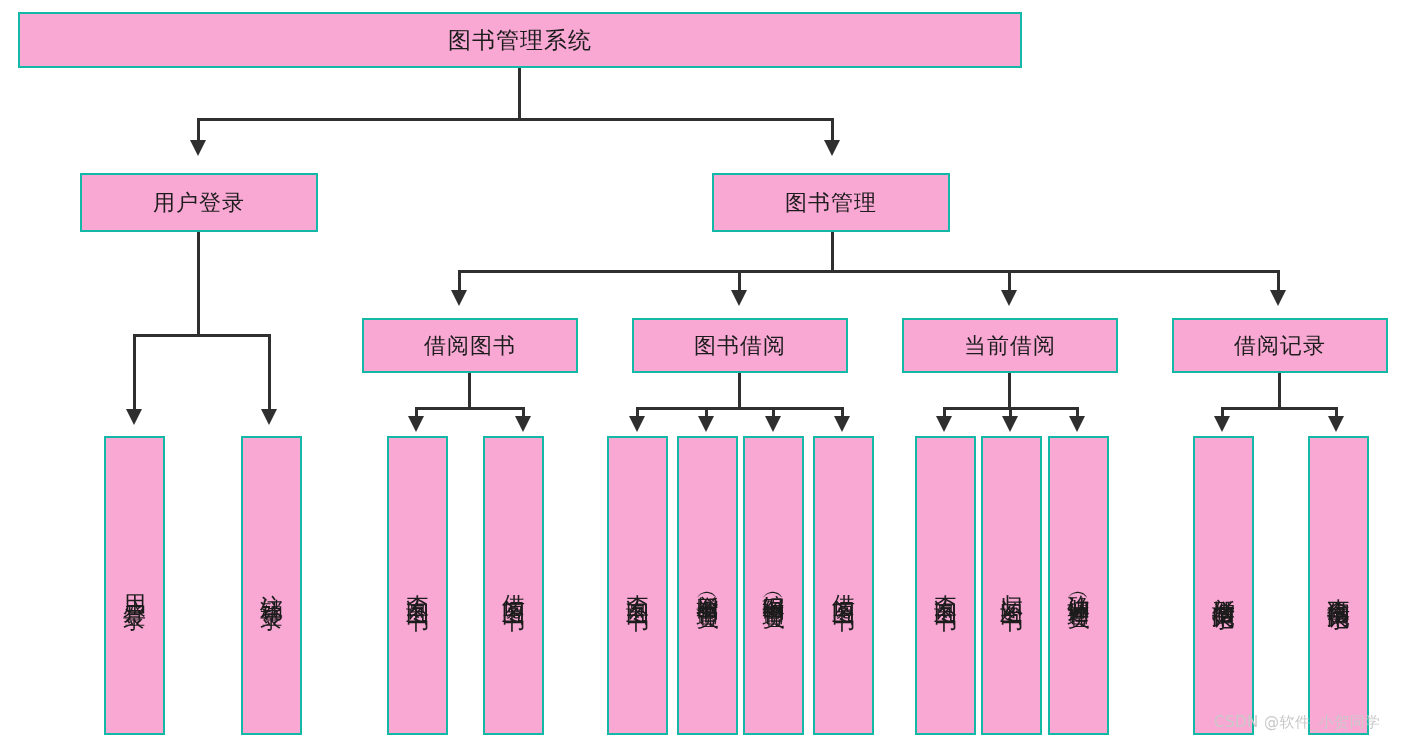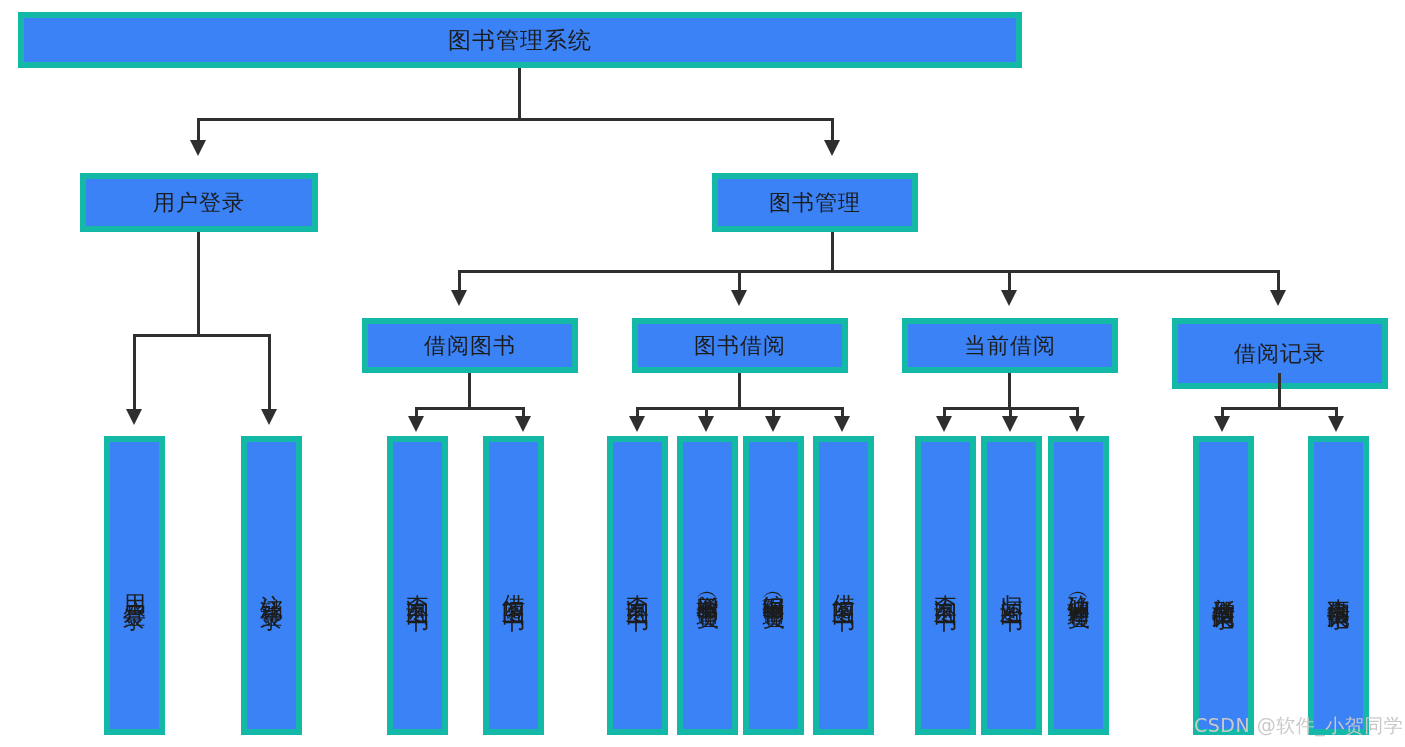--- a/index.html
+++ b/index.html
@@ -11,22 +11,22 @@
     position: relative;
     width: 1405px;
     height: 747px;
     background: #ffffff;
     font-family: "DejaVu Sans", "Liberation Sans", sans-serif;
     overflow: hidden;
   }
   .node {
     position: absolute;
     box-sizing: border-box;
-    border: 6px solid #14b8a6;
-    background: #3b82f6;
+    border: 2px solid #14b8a6;
+    background: #f9a8d4;
     display: flex;
     align-items: center;
     justify-content: center;
     color: #1c1c1c;
   }
   .node.horiz {
     font-size: 22px;
     letter-spacing: 1px;
     white-space: nowrap;
   }
@@ -57,43 +57,44 @@
     position: absolute;
     width: 0;
     height: 0;
     border-left: 8px solid transparent;
     border-right: 8px solid transparent;
     border-top: 16px solid #2f2f2f;
   }
   .watermark {
     position: absolute;
     color: #c9c9c9;
-    font-size: 19px;
+    font-size: 15px;
     white-space: nowrap;
     letter-spacing: 0.5px;
+    padding-left: 20px;
   }
 </style>
 </head>
 <body>
 
 <div id="canvas">
 
   <div class="node root horiz" style="left:18px; top:12px; width:1004px; height:56px;">图书管理系统</div>
 
   <div class="line vline" style="left:518px; top:68px; width:3px; height:51px;"></div>
 
   <div class="line hline" style="left:197px; top:118px; width:637px; height:3px;"></div>
 
   <div class="line vline" style="left:197px; top:118px; width:3px; height:25px;"></div>
   <div class="arrow" style="left:190px; top:140px;"></div>
   <div class="line vline" style="left:831px; top:118px; width:3px; height:25px;"></div>
   <div class="arrow" style="left:824px; top:140px;"></div>
 
   <div class="node horiz" style="left:80px; top:173px; width:238px; height:59px;">用户登录</div>
-  <div class="node horiz" style="left:712px; top:173px; width:206px; height:59px;">图书管理</div>
+  <div class="node horiz" style="left:712px; top:173px; width:238px; height:59px;">图书管理</div>
 
   <div class="line vline" style="left:197px; top:232px; width:3px; height:104px;"></div>
   <div class="line hline" style="left:133px; top:334px; width:138px; height:3px;"></div>
   <div class="line vline" style="left:133px; top:334px; width:3px; height:80px;"></div>
   <div class="arrow" style="left:126px; top:409px;"></div>
   <div class="line vline" style="left:268px; top:334px; width:3px; height:80px;"></div>
   <div class="arrow" style="left:261px; top:409px;"></div>
 
   <div class="line vline" style="left:831px; top:232px; width:3px; height:40px;"></div>
   <div class="line hline" style="left:458px; top:270px; width:822px; height:3px;"></div>
@@ -102,21 +103,21 @@
   <div class="line vline" style="left:738px; top:270px; width:3px; height:24px;"></div>
   <div class="arrow" style="left:731px; top:290px;"></div>
   <div class="line vline" style="left:1008px; top:270px; width:3px; height:24px;"></div>
   <div class="arrow" style="left:1001px; top:290px;"></div>
   <div class="line vline" style="left:1277px; top:270px; width:3px; height:24px;"></div>
   <div class="arrow" style="left:1270px; top:290px;"></div>
 
   <div class="node horiz" style="left:362px; top:318px; width:216px; height:55px;">借阅图书</div>
   <div class="node horiz" style="left:902px; top:318px; width:216px; height:55px;">当前借阅</div>
   <div class="node horiz" style="left:632px; top:318px; width:216px; height:55px;">图书借阅</div>
-  <div class="node horiz" style="left:1172px; top:318px; width:216px; height:71px;">借阅记录</div>
+  <div class="node horiz" style="left:1172px; top:318px; width:216px; height:55px;">借阅记录</div>
 
   <div class="line vline" style="left:468px; top:373px; width:3px; height:37px;"></div>
   <div class="line hline" style="left:415px; top:407px; width:110px; height:3px;"></div>
   <div class="line vline" style="left:415px; top:407px; width:3px; height:12px;"></div>
   <div class="arrow" style="left:408px; top:416px;"></div>
   <div class="line vline" style="left:522px; top:407px; width:3px; height:12px;"></div>
   <div class="arrow" style="left:515px; top:416px;"></div>
 
   <div class="line vline" style="left:738px; top:373px; width:3px; height:37px;"></div>
   <div class="line hline" style="left:636px; top:407px; width:208px; height:3px;"></div>

